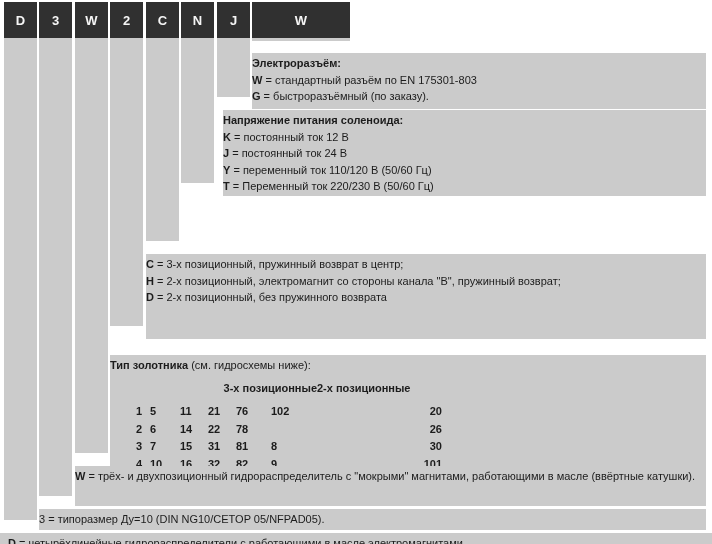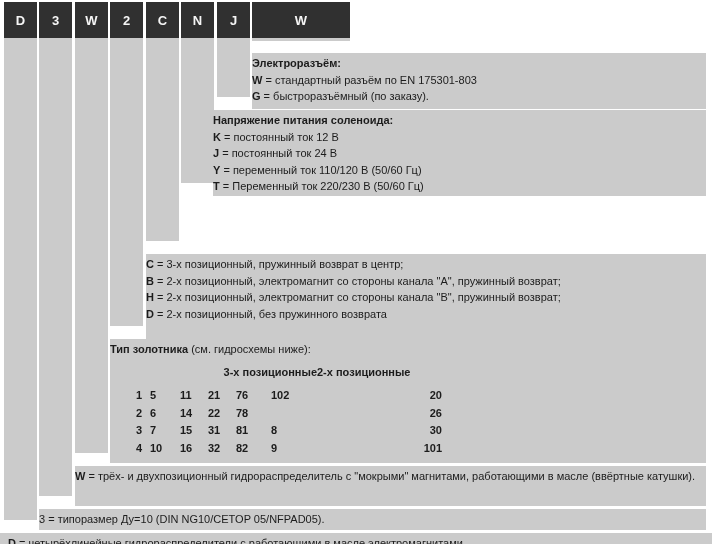--- a/index.html
+++ b/index.html
@@ -29,24 +29,24 @@
   #col4{left:146px;height:203px}
   #col5{left:181px;height:145px}
   #col6{left:217px;height:59px}
   #col7{left:252px;height:3px; width:98px}
   
   .block{
     position:absolute; right:6px; background:var(--panel-bg);
     font-size:11px; line-height:16.5px; padding:2px 6px 3px 0;margin-top:13px;
   }
   #blk0{left:252px; top:40px;  height:51px}
-  #blk1{left:213px; top:97px;  height:81px}
+  #blk1{left:223px; top:97px;  height:81px}
   #blk2{left:181px; top:183px; height:52px}
   #blk3{left:146px; top:241px; height:80px}
-  #blk4{left:110px; top:326px; height:119px}
+  #blk4{left:110px; top:342px; height:119px}
   #blk5{left:75px;  top:453px; height:35px}
   #blk6{left:39px;  top:496px; height:16px}
   #blk7{left:0; right:0; top:520px; height:14px; padding-left:8px}
   .title{font-weight:bold}
   .code{font-weight:bold}
   #blk6 .code{font-weight:normal}
   
   .st-header{display:grid; grid-template-columns:181px 125px; margin:6px 0 7px 26px; font-weight:bold;}
   .st-h3{text-align:right}
   .st-row{display:grid; grid-template-columns:14px 30px 28px 28px 35px 46px 125px; margin-left:26px; font-weight:bold; line-height:17.5px;}
@@ -85,21 +85,20 @@
     <div class="title">Напряжение питания соленоида:</div>
     <div class="line"><span class="code">K</span><span> = постоянный ток 12 В</span></div>
     <div class="line"><span class="code">J</span><span> = постоянный ток 24 В</span></div>
     <div class="line"><span class="code">Y</span><span> = переменный ток 110/120 В (50/60 Гц)</span></div>
     <div class="line"><span class="code">T</span><span> = Переменный ток 220/230 В (50/60 Гц)</span></div>
   </div>
 
 
   <div class="block" id="blk3">
     <div class="line"><span class="code">C</span><span> = 3-х позиционный, пружинный возврат в центр;</span></div>
-    <div class="line"><span class="code">B</span><span> = 2-х позиционный, электромагнит со стороны канала "А", пружинный возврат;</span></div>
     <div class="line"><span class="code">H</span><span> = 2-х позиционный, электромагнит со стороны канала "В", пружинный возврат;</span></div>
     <div class="line"><span class="code">D</span><span> = 2-х позиционный, без пружинного возврата</span></div>
   </div>
 
   <div class="block" id="blk4">
     <div><span class="title">Тип золотника</span><span> (см. гидросхемы ниже):</span></div>
     <div class="spool-table">
       <div class="st-header">
         <span class="st-h3">3-х позиционные</span>
         <span class="st-h2">2-х позиционные</span>

